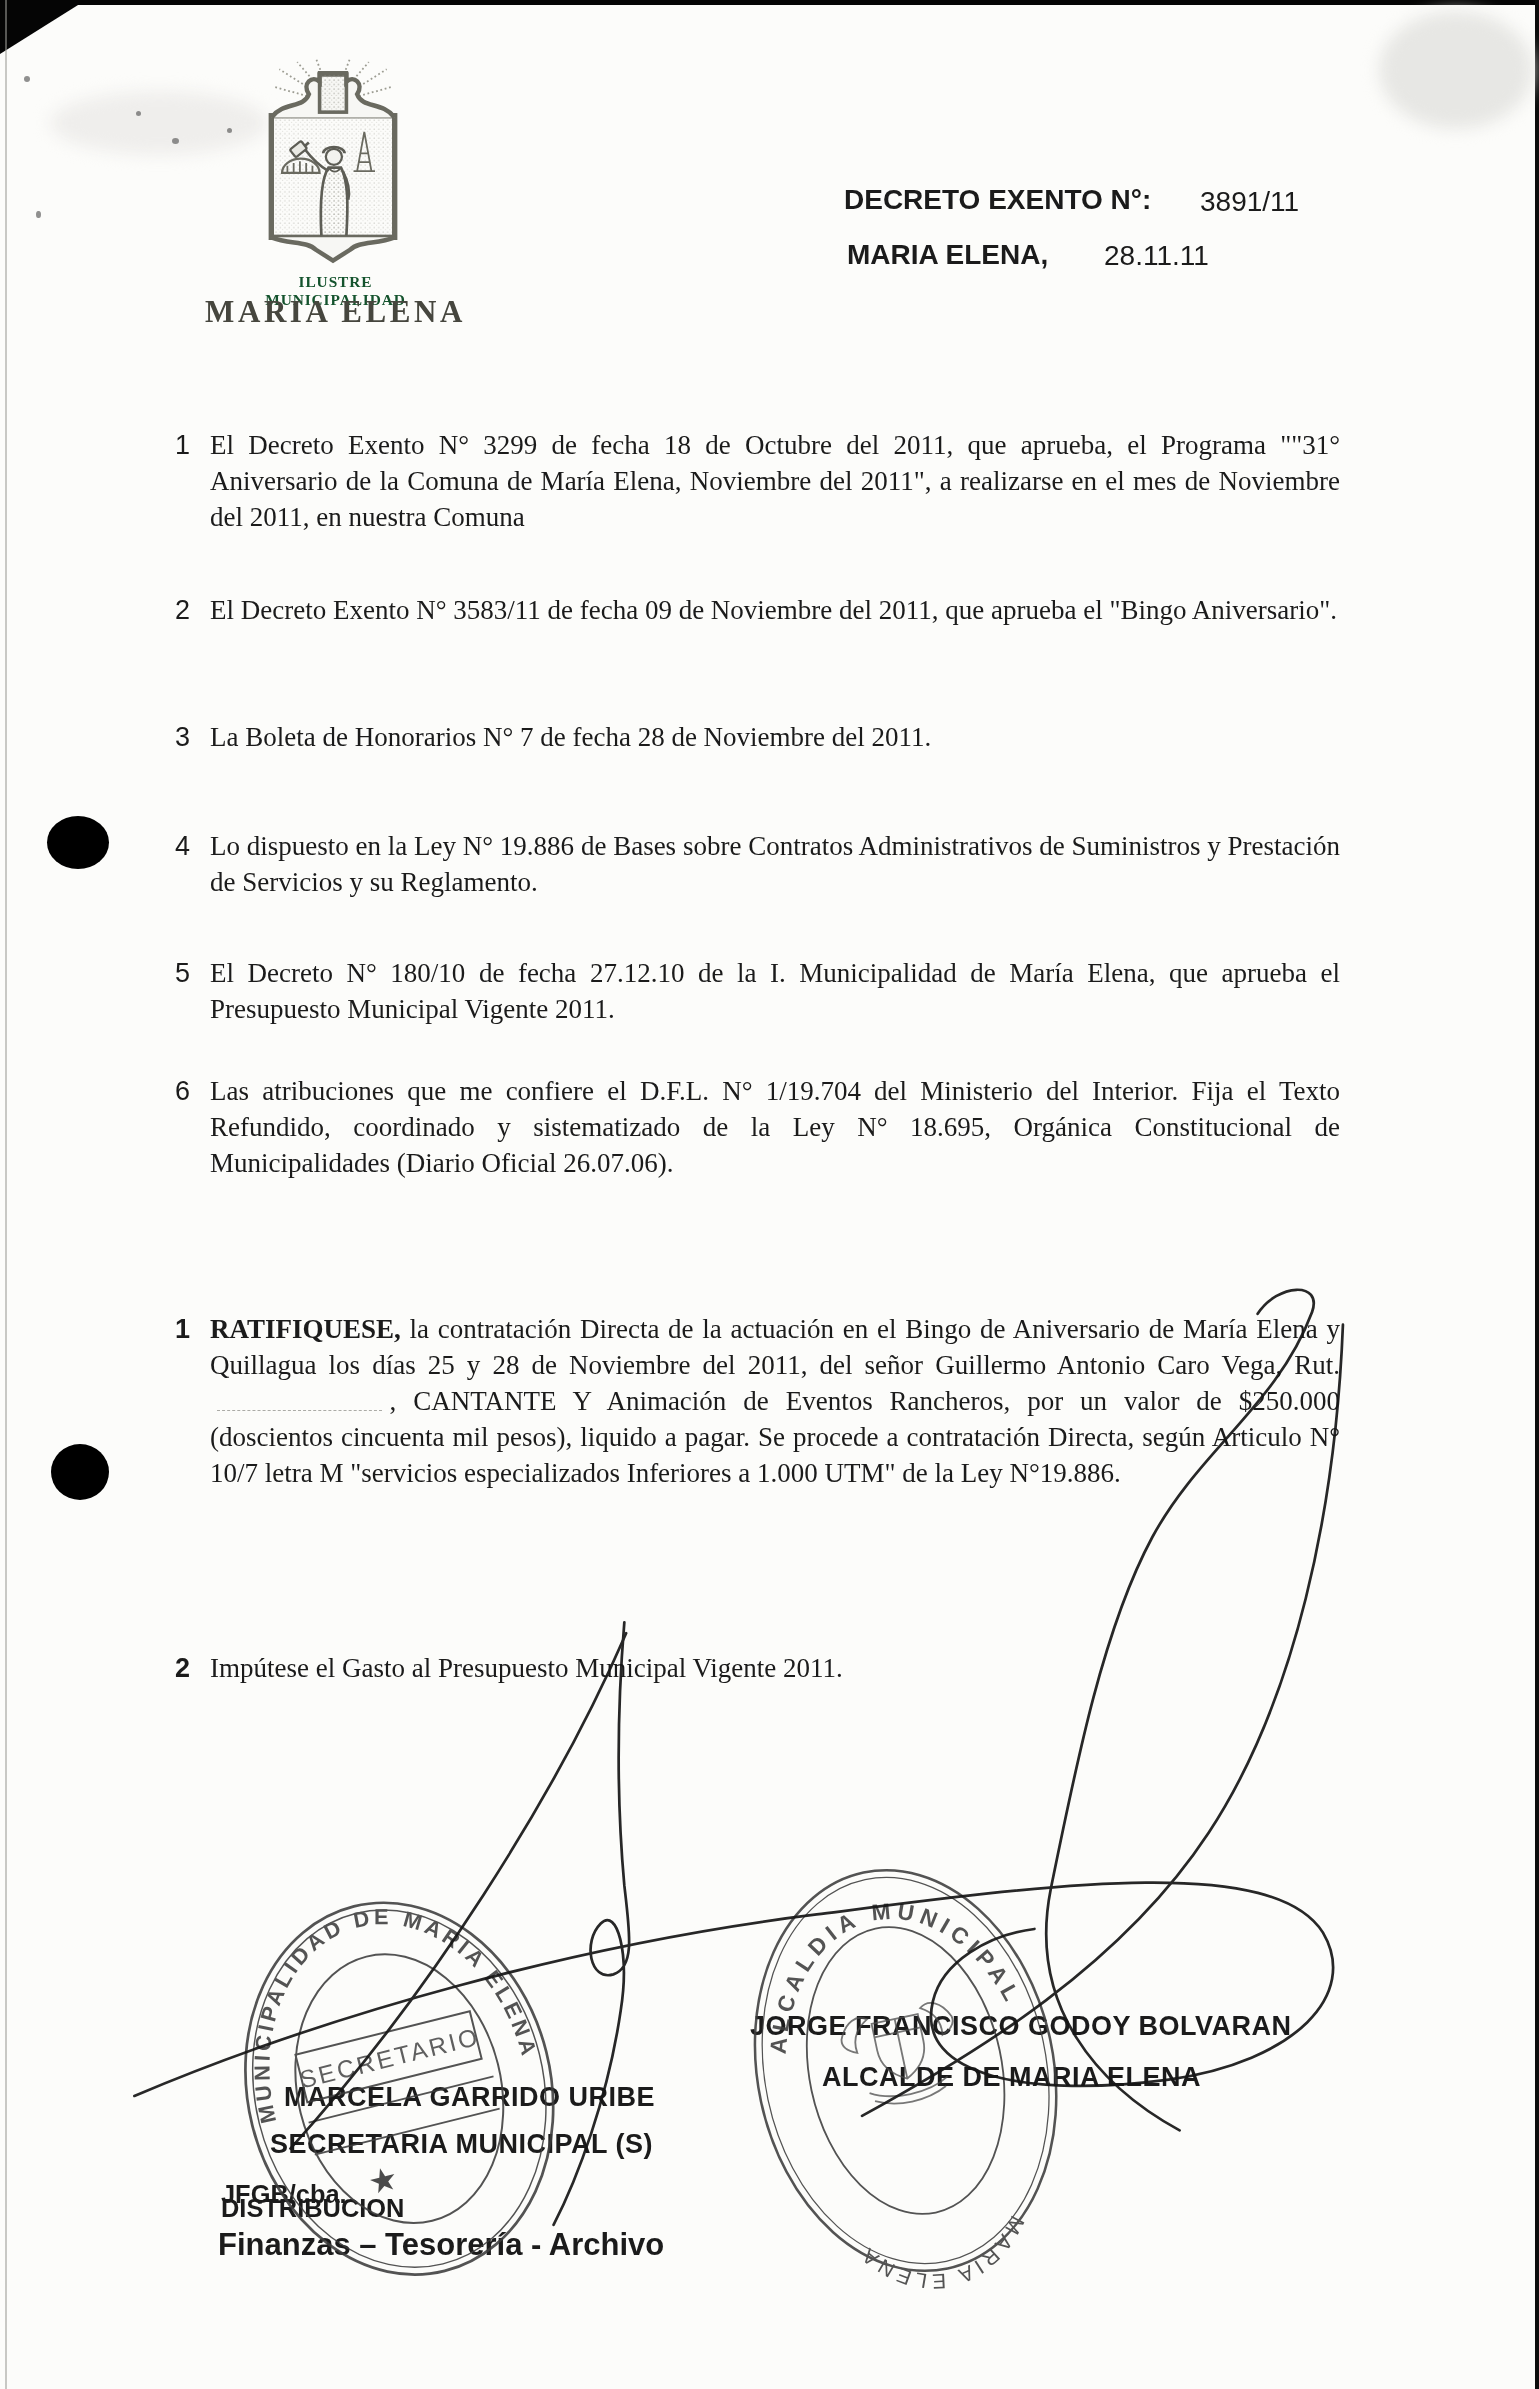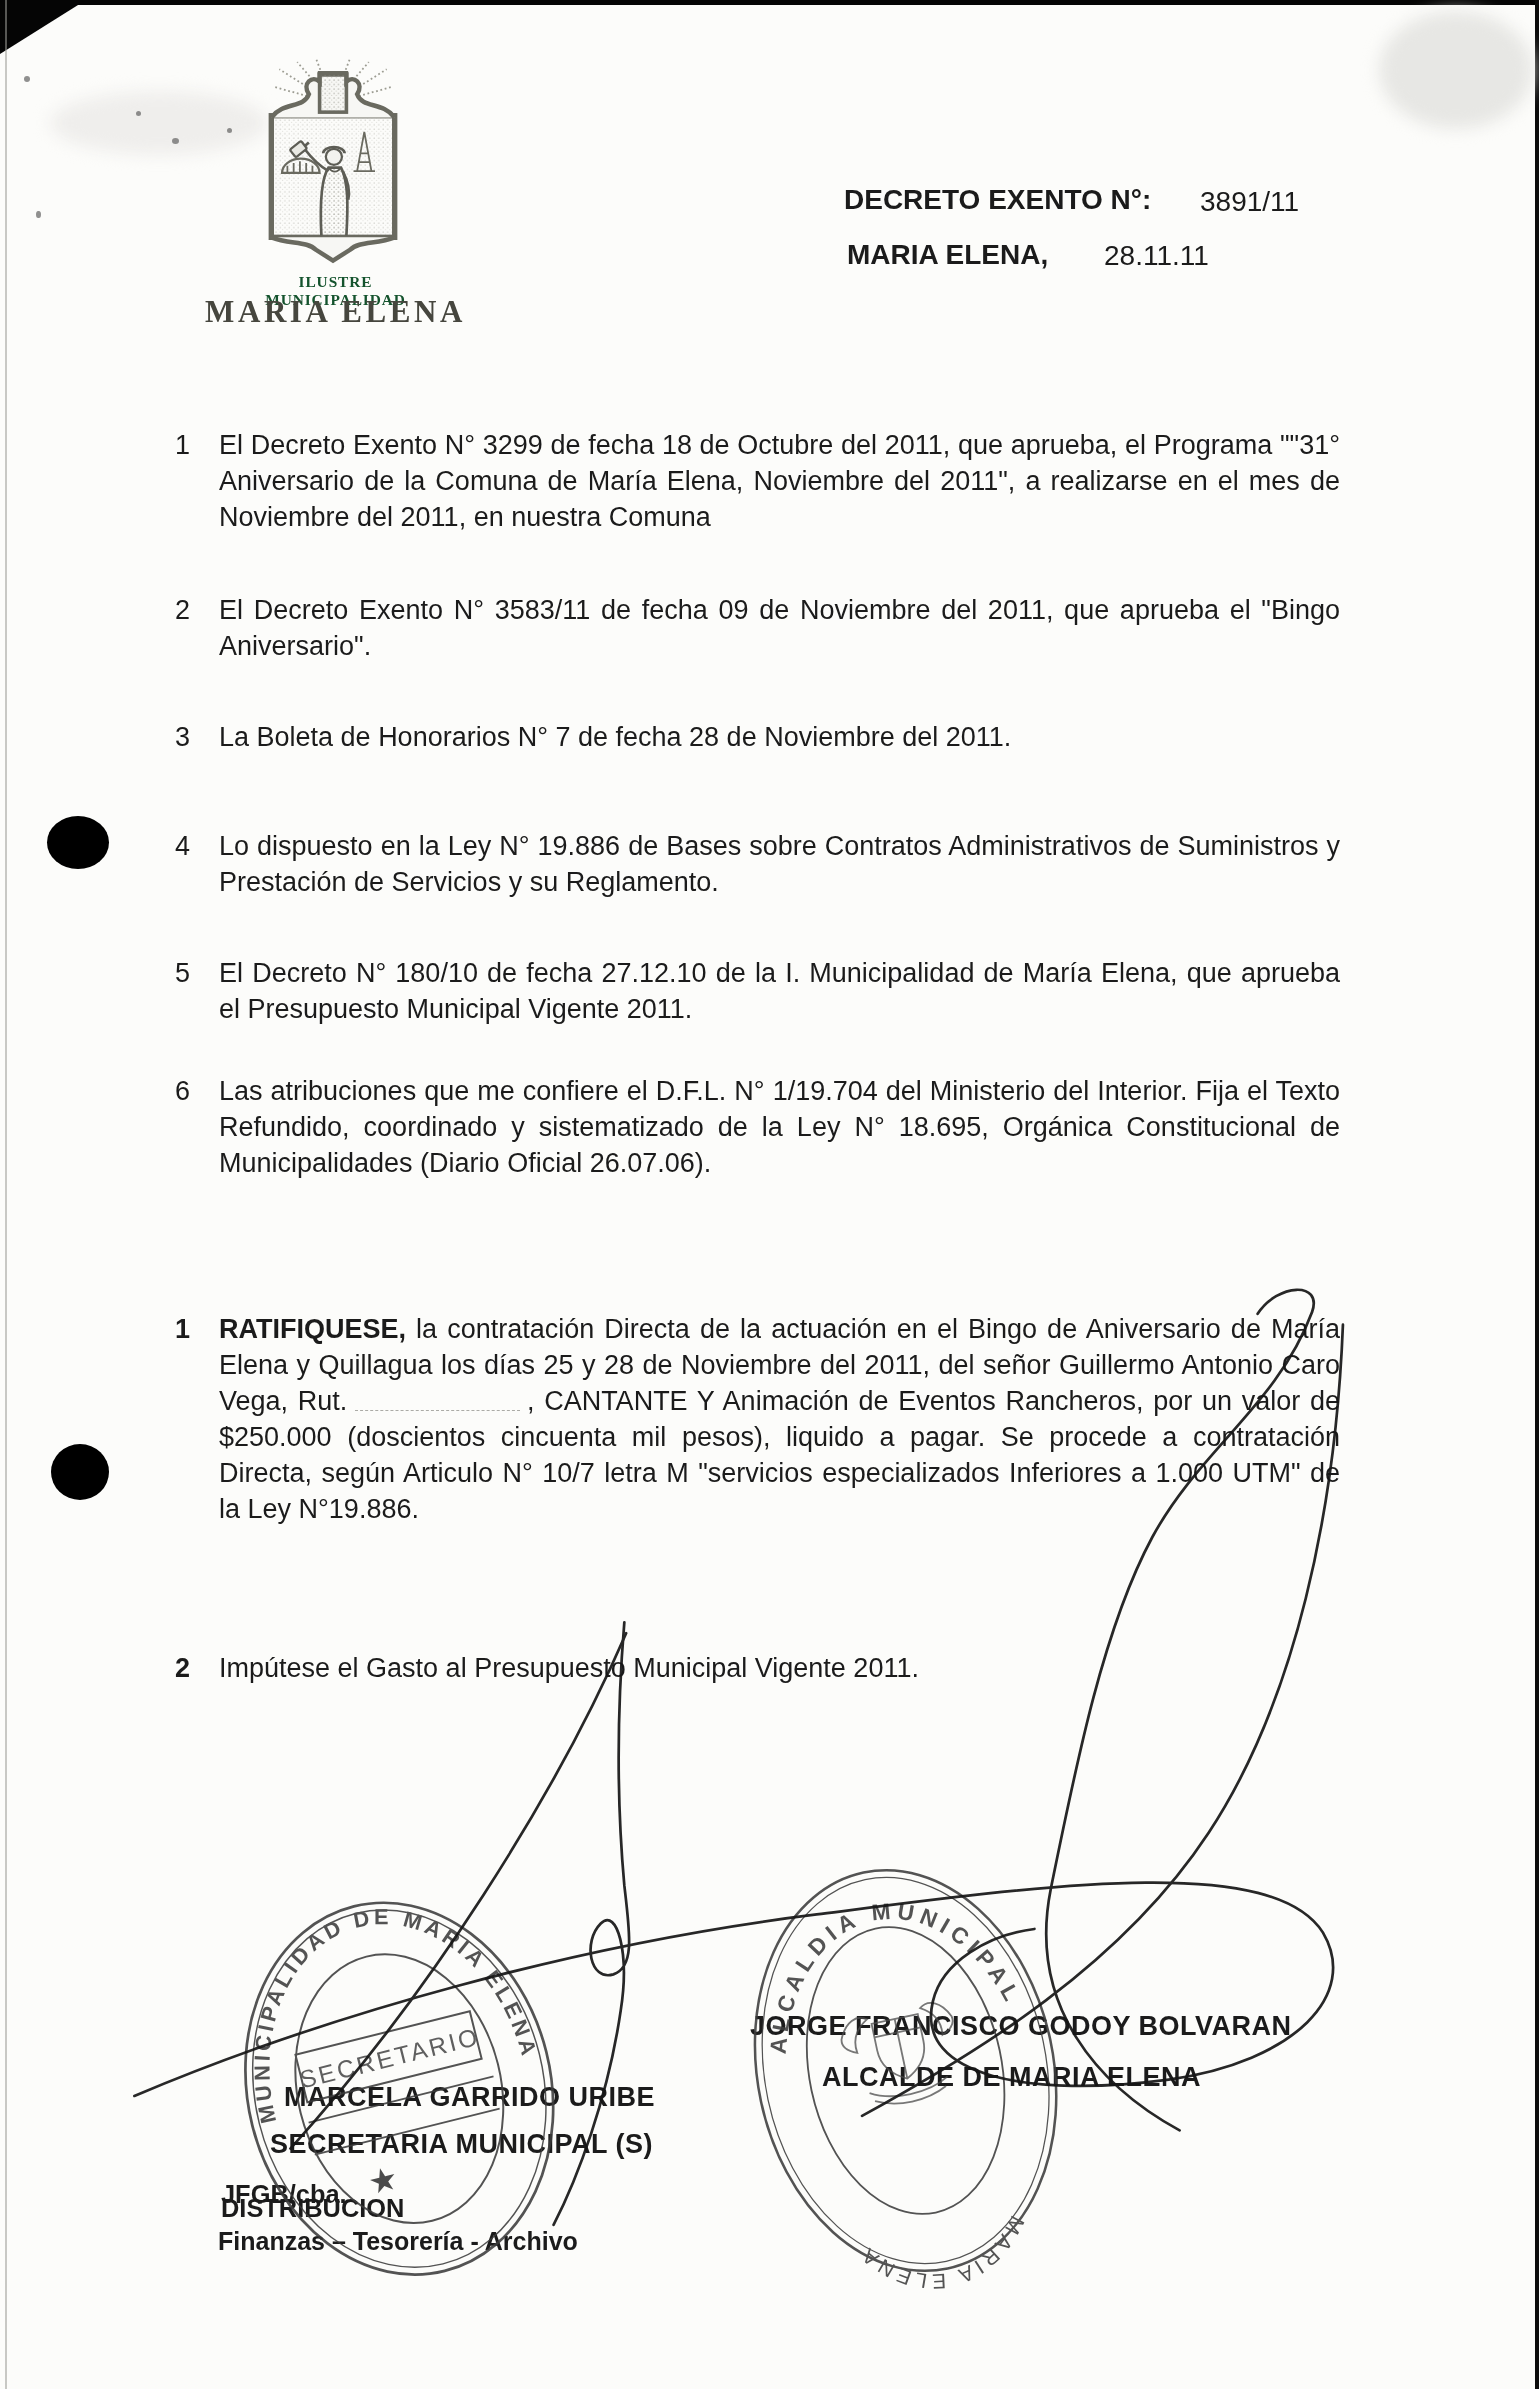--- a/index.html
+++ b/index.html
@@ -26,21 +26,21 @@
   .h-label{position:absolute;font-size:28px;font-weight:bold;white-space:nowrap;}
   .h-value{position:absolute;font-size:28px;white-space:nowrap;}
   .title-center{position:absolute;left:354px;top:379px;width:907px;text-align:center;
         font-size:28px;font-weight:bold;letter-spacing:0.9px;}
   .decreto-title{position:absolute;left:363px;top:1232px;width:907px;text-align:center;
         font-size:28px;font-weight:bold;letter-spacing:11.8px;}
   
   .row{position:absolute;left:175px;width:1165px;font-size:27px;line-height:36px;}
   .row .num{position:absolute;left:0;top:0;}
   .row .num.b{font-weight:bold;}
-  .row .txt{margin-left:44px;text-align:justify;}
+  .row .txt{margin-left:35px;text-align:justify;font-family:Liberation Serif, serif;}
   .row .txt.noj{text-align:left;}
   .b{font-weight:bold;}
   .redact{display:inline-block;width:165px;height:12.7px;border-bottom:1.8px dashed #ababa6;
         vertical-align:baseline;margin:0 7.3px -0.9px 7.3px;}
   .closing{position:absolute;left:540px;top:1790px;font-size:27px;font-weight:bold;letter-spacing:0.5px;}
   
   .sig-name{position:absolute;font-size:27px;font-weight:bold;white-space:nowrap;letter-spacing:0.5px;}
   .foot{position:absolute;font-size:25.4px;font-weight:bold;white-space:nowrap;}
   .overlay{position:absolute;left:0;top:0;width:1539px;height:2389px;pointer-events:none;}
 </style>
@@ -138,21 +138,21 @@
   </div>
 
 
   <div class="sig-name" style="left:750px;top:2011px;">JORGE FRANCISCO GODOY BOLVARAN</div>
   <div class="sig-name" style="left:822px;top:2062px;">ALCALDE  DE MARIA ELENA</div>
   <div class="sig-name" style="left:284px;top:2082px;">MARCELA GARRIDO URIBE</div>
   <div class="sig-name" style="left:270px;top:2129px;">SECRETARIA MUNICIPAL (S)</div>
 
   <div class="foot" style="left:221px;top:2162px;margin-top:18px;">JFGB/cba.</div>
   <div class="foot" style="left:221px;top:2194px;">DISTRIBUCION</div>
-  <div class="foot" style="left:218px;top:2227px;font-size:25px;">Finanzas – Tesorería  - Archivo</div>
+  <div class="foot" style="left:218px;top:2227px;font-size:31px;">Finanzas – Tesorería  - Archivo</div>
 
   <svg class="overlay" viewBox="0 0 1696 2633">
 
     <g transform="translate(440,2302) rotate(-14)" stroke="#3c3c3c" fill="none" opacity="0.88">
       <ellipse rx="167" ry="207" stroke-width="3"></ellipse>
       <ellipse rx="159" ry="199" stroke-width="1.6"></ellipse>
       <ellipse rx="112" ry="150" stroke-width="2.2"></ellipse>
       <path id="lring" d="M-126,78 A140,182 0 1 1 126,78" stroke="none"></path>
       <text font-size="24" letter-spacing="4" font-weight="600" fill="#3c3c3c" stroke="none">
         <textPath href="#lring" startOffset="50%" text-anchor="middle">MUNICIPALIDAD DE MARIA ELENA</textPath>

